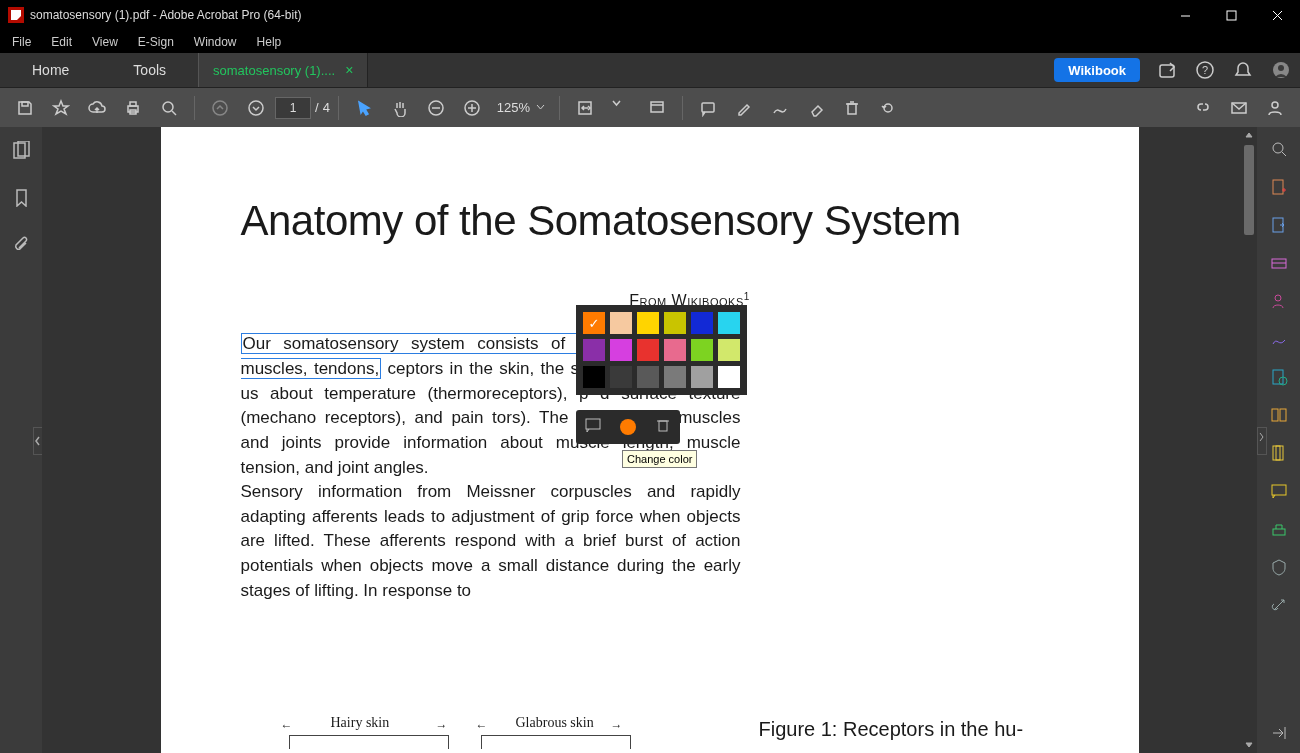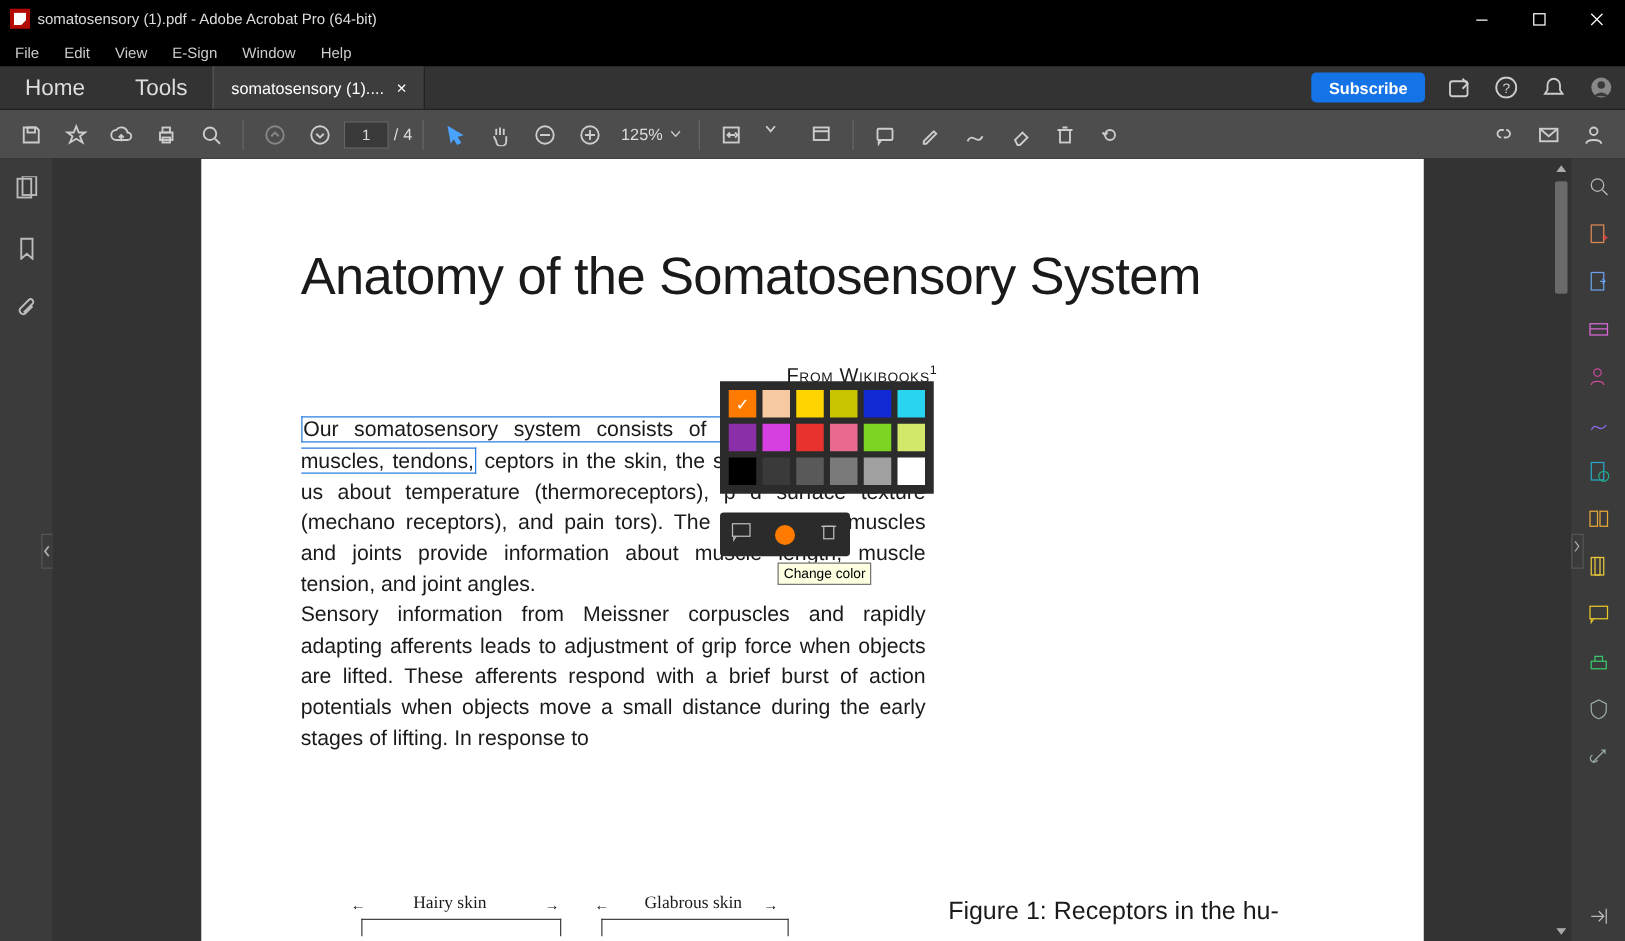--- a/index.html
+++ b/index.html
@@ -12,22 +12,22 @@
   .title-spacer { flex:1; }
   .winbtn { width:46px; height:30px; display:flex; align-items:center; justify-content:center; color:#fff; }
   .winbtn svg { width:11px; height:11px; stroke:#fff; stroke-width:1; fill:none; }
 
   
   .menubar { height:23px; background:#000; display:flex; align-items:center; gap:4px; padding-left:4px; }
   .menuitem { color:#ccc; font-size:12px; padding:3px 8px; }
 
   
   .tabrow { height:35px; background:#333333; display:flex; align-items:stretch; border-bottom:1px solid #222; }
-  .hometab { color:#ddd; font-size:18px; padding:0 20px; display:flex; align-items:center; }
-  .filetab { display:flex; align-items:center; gap:10px; padding:0 14px; background:#3d3d3d; color:#ffffff; font-size:13px; border-left:1px solid #555; border-right:1px solid #222; }
+  .hometab { color:#ddd; font-size:14px; padding:0 32px; display:flex; align-items:center; }
+  .filetab { display:flex; align-items:center; gap:10px; padding:0 14px; background:#3d3d3d; color:#22c55e; font-size:13px; border-left:1px solid #555; border-right:1px solid #222; }
   .filetab .close { font-size:14px; }
   .tab-spacer { flex:1; }
   .subscribe { margin:5px 8px; background:#1473e6; color:#fff; border-radius:4px; padding:5px 14px; font-size:13px; font-weight:600; }
   .tab-icon { width:38px; display:flex; align-items:center; justify-content:center; color:#ccc; }
   .tab-icon svg,.tool-icon svg { width:18px; height:18px; stroke:#ccc; stroke-width:1.5; fill:none; }
 
   
   .toolbar { height:39px; background:#4d4d4d; display:flex; align-items:center; padding:0 8px; gap:2px; }
   .tool-icon { width:34px; height:32px; display:flex; align-items:center; justify-content:center; color:#ccc; }
   .tool-sep { width:1px; height:24px; background:#666; margin:0 6px; }
@@ -115,21 +115,21 @@
 </div>
 
 <div class="tabrow">
   <div class="hometab">Home</div>
   <div class="hometab">Tools</div>
   <div class="filetab">
     <span>somatosensory (1)....</span>
     <span class="close">×</span>
   </div>
   <div class="tab-spacer"></div>
-  <div class="subscribe">Subscribe</div>
+  <div class="subscribe">Wikibook</div>
   <div class="tab-icon">
       <svg>
         <rect x="2" y="4" width="14" height="12" rx="2"></rect>
         <path d="M12 2 l4 4 l-4 4"></path>
       </svg>
     </div>
   <div class="tab-icon">
       <svg>
         <circle cx="9" cy="9" r="8"></circle>
         <text x="6" y="13" font-size="11" fill="#ccc" stroke="none">?</text>

